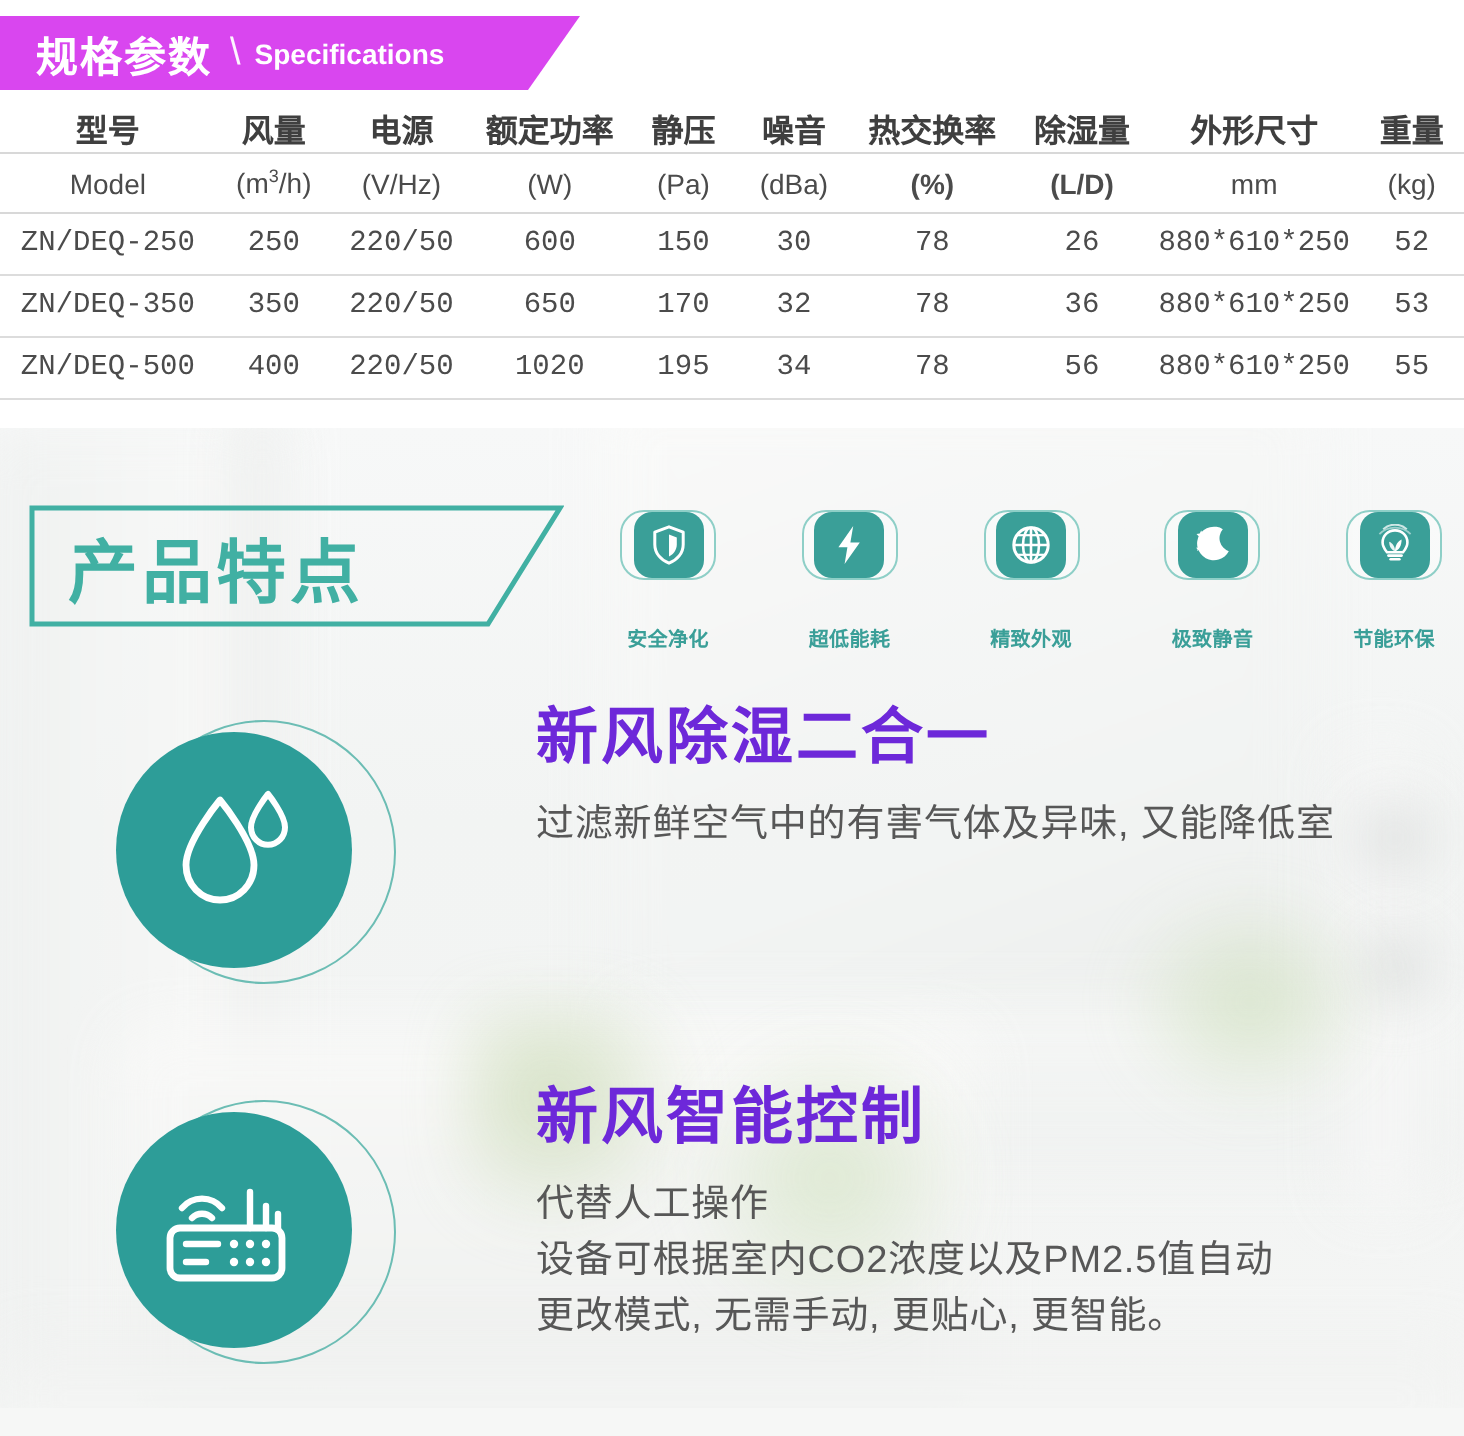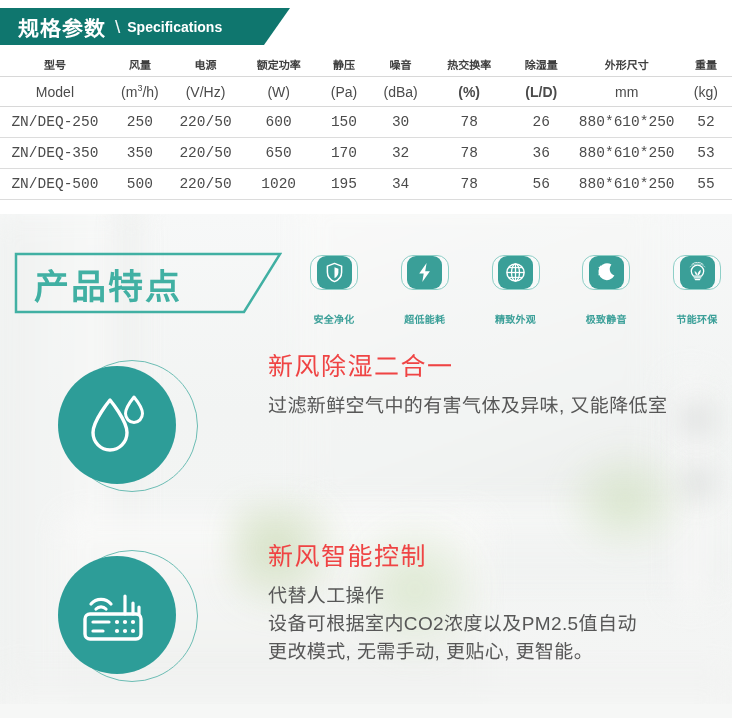--- a/index.html
+++ b/index.html
@@ -113,21 +113,21 @@
     background: #ffffff;
     z-index: 2;
   }
 
   
   .spec-banner {
     position: absolute;
     left: 0; top: 8px;
     height: 37px;
     width: 290px;
-    background: #0f766e;
+    background: #d946ef;
     display: flex;
     align-items: center;
     z-index: 3;
     -webkit-clip-path: polygon(0 0, 100% 0, calc(100% - 26px) 100%, 0 100%);
     clip-path: polygon(0 0, 100% 0, calc(100% - 26px) 100%, 0 100%);
   }
   .spec-banner .cn {
     color: #ffffff;
     font-size: 21px;
     font-weight: bold;
@@ -158,21 +158,21 @@
     z-index: 3;
   }
   .spec-table th, .spec-table td {
     text-align: center;
     font-weight: normal;
     color: #4b4b4b;
     padding: 0;
     white-space: nowrap;
   }
   .spec-table thead tr.th-cn th {
-    font-size: 11px;
+    font-size: 16px;
     font-weight: bold;
     color: #3f3f3f;
     height: 25px;
     vertical-align: middle;
   }
   .spec-table thead tr.th-unit th {
     font-size: 14px;
     color: #4b4b4b;
     height: 29px;
     vertical-align: middle;
@@ -321,23 +321,23 @@
   }
   .circle-main svg { display: block; }
 
   .feat-body {
     position: absolute;
     left: 268px;
     top: 0;
     width: 464px;
   }
   .feat-heading {
-    font-size: 25px;
-    font-weight: normal;
-    color: #ef4444;
+    font-size: 31px;
+    font-weight: bold;
+    color: #6d28d9;
     letter-spacing: 1.5px;
     line-height: 1.12;
     margin: 0 0 12px 0;
     white-space: nowrap;
   }
   .feat-line {
     font-size: 19px;
     color: #575757;
     line-height: 1.48;
     letter-spacing: .4px;
@@ -430,21 +430,21 @@
         <td>650</td>
         <td>170</td>
         <td>32</td>
         <td>78</td>
         <td>36</td>
         <td>880*610*250</td>
         <td>53</td>
       </tr>
       <tr>
         <td>ZN/DEQ-500</td>
-        <td>500</td>
+        <td>400</td>
         <td>220/50</td>
         <td>1020</td>
         <td>195</td>
         <td>34</td>
         <td>78</td>
         <td>56</td>
         <td>880*610*250</td>
         <td>55</td>
       </tr>
     </tbody>

